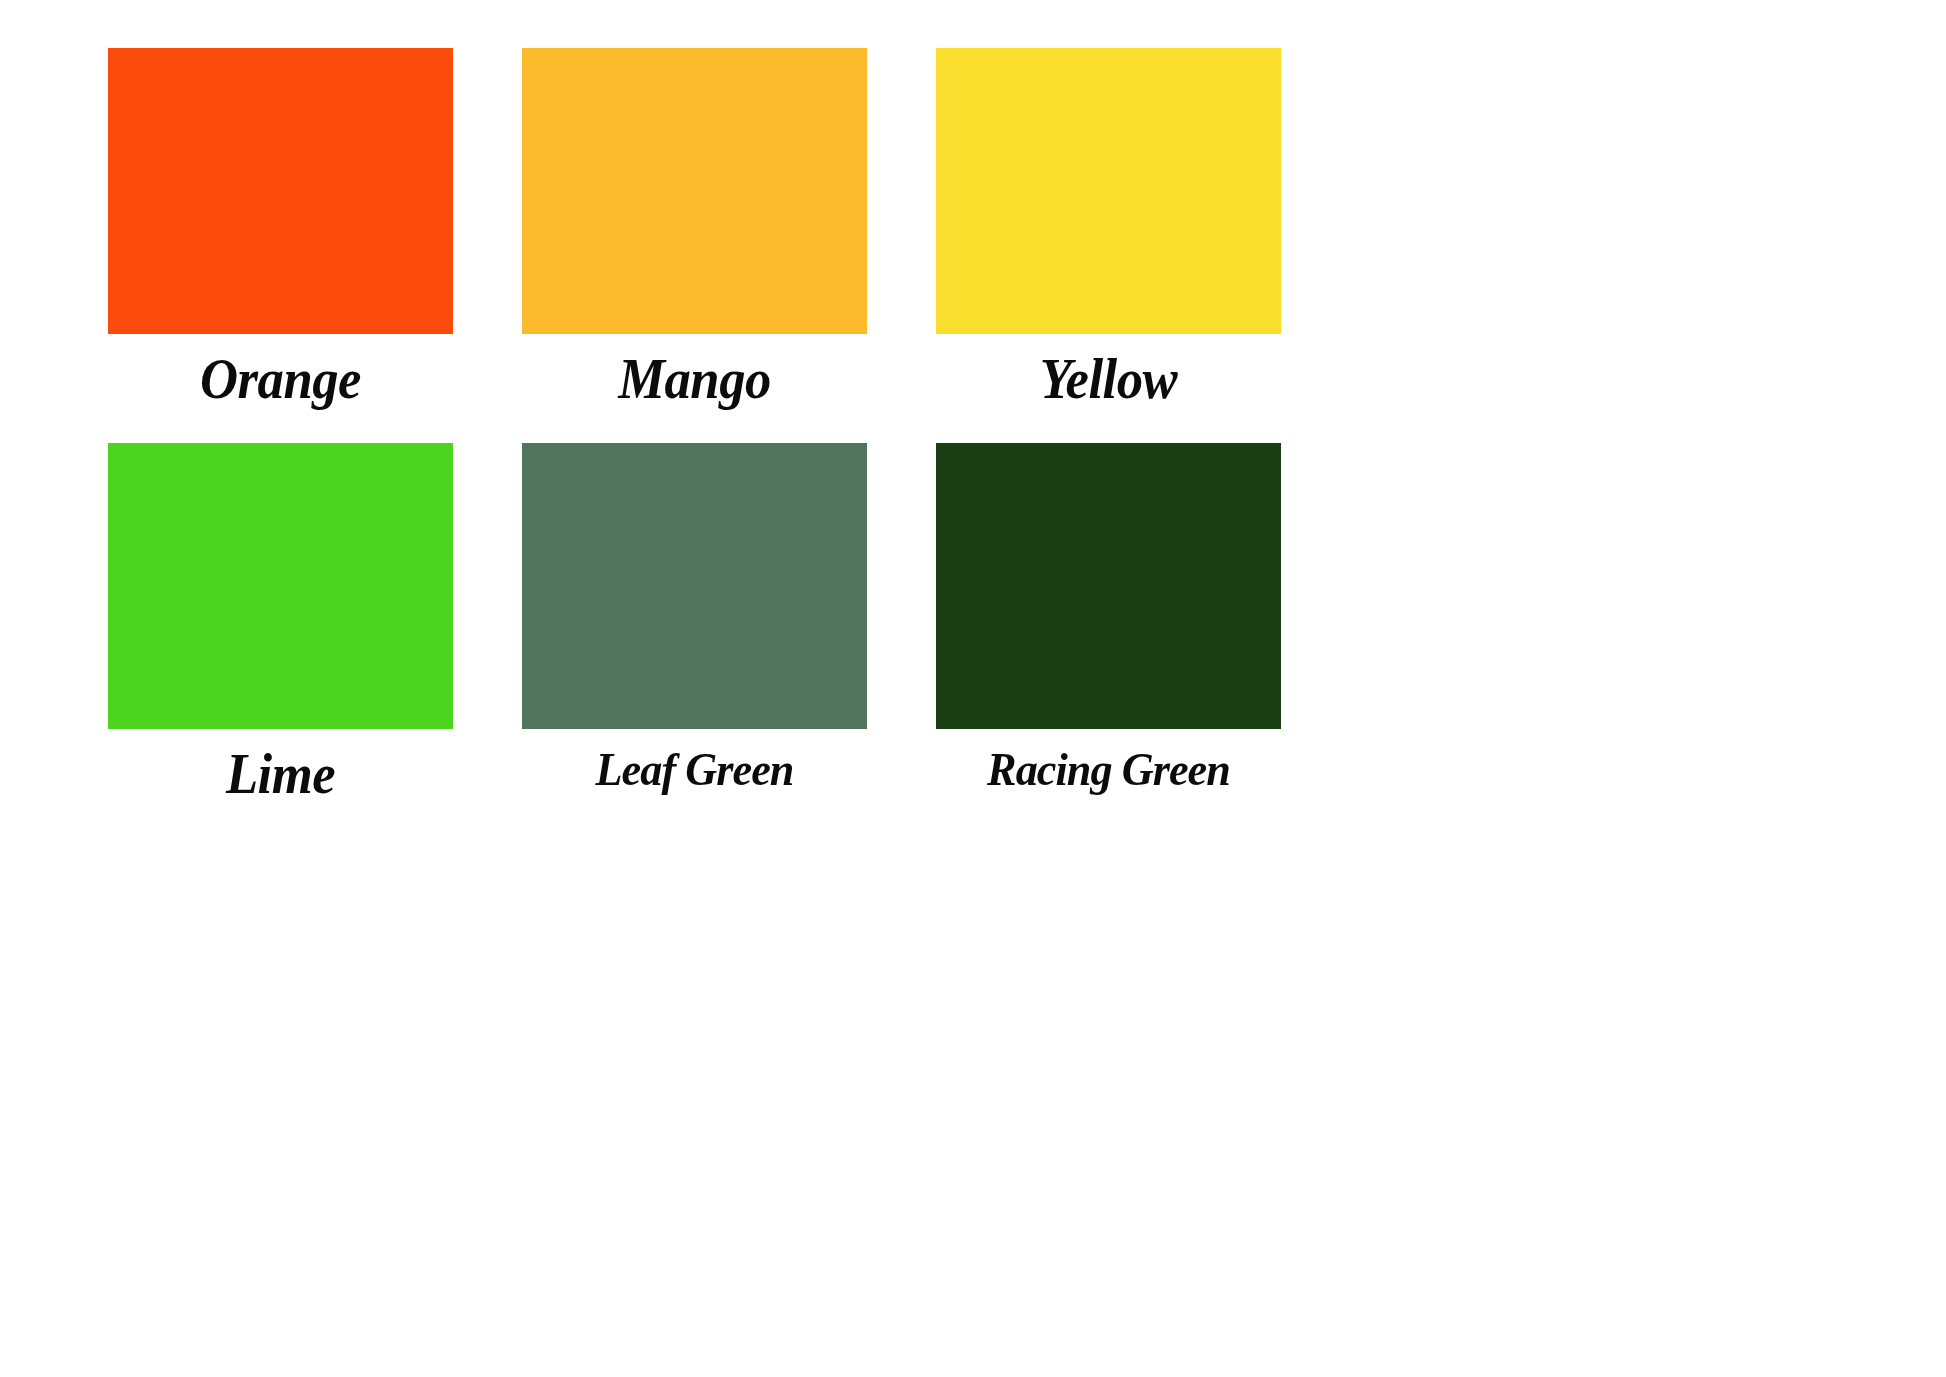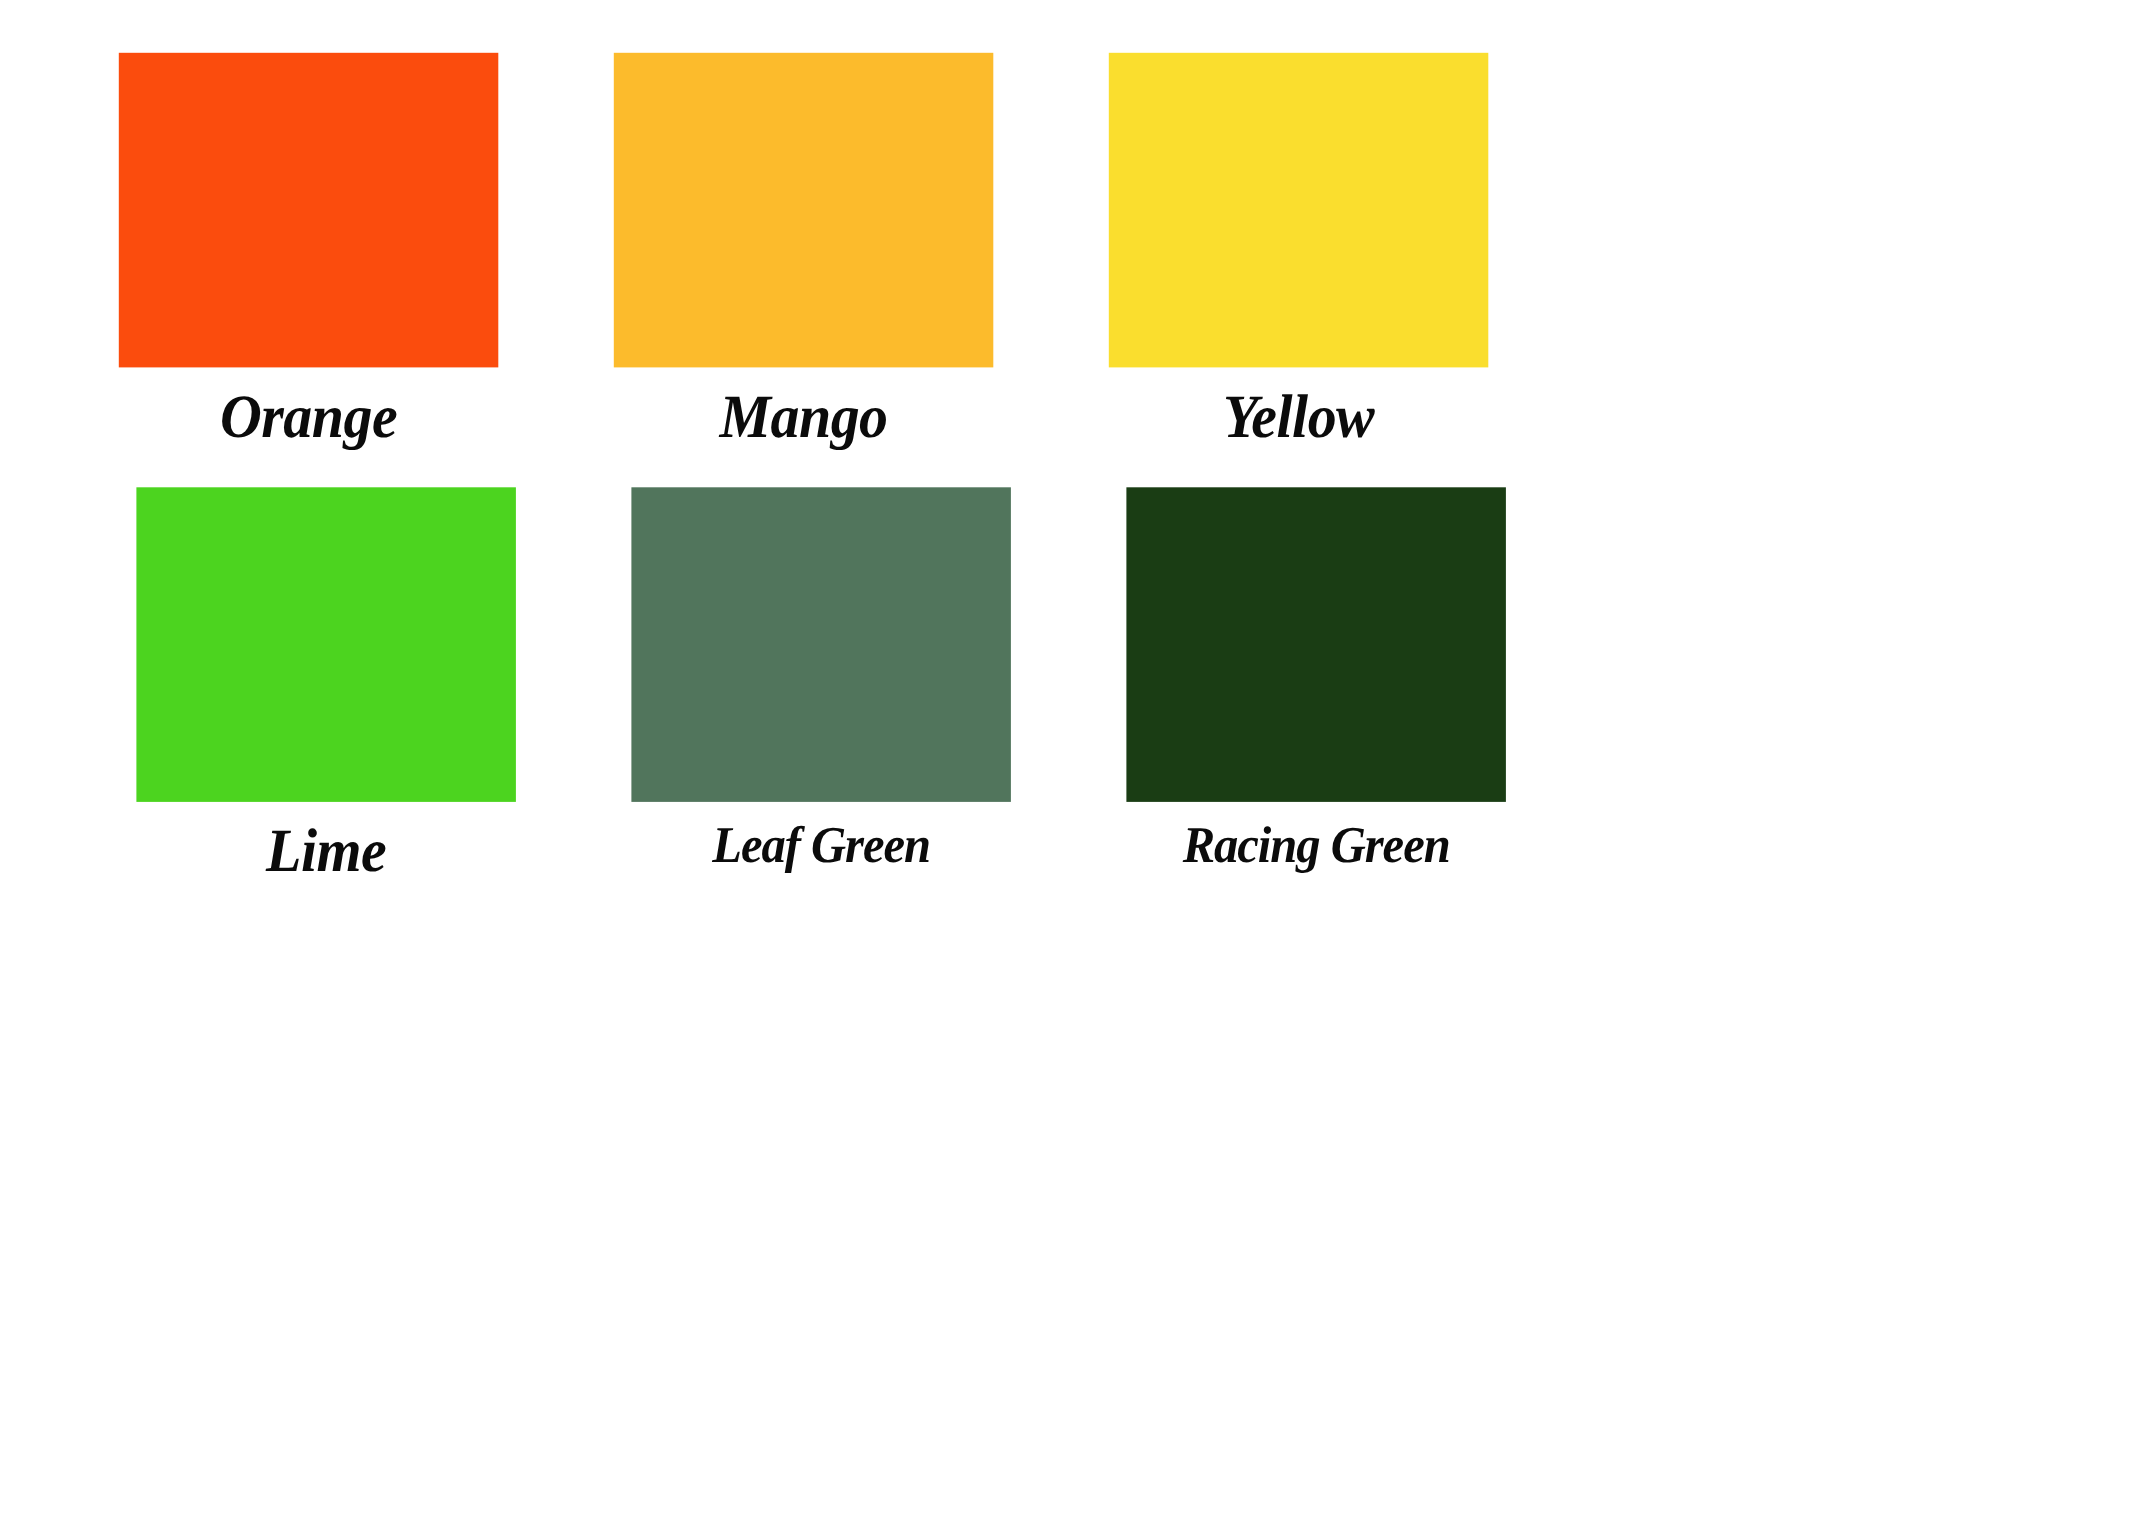--- a/index.html
+++ b/index.html
@@ -23,27 +23,26 @@
     height: 1377px;
     padding: 48px 108px 0 108px;
     background: #ffffff;
     display: flex;
     flex-direction: column;
   }
 
   .swatch-row {
     display: grid;
     grid-template-columns: repeat(4, 345px);
-    column-gap: 105px;
+    column-gap: 69px;
     margin-bottom: 32px;
   }
 
   .swatch-row:last-child {
     margin-bottom: 0;
-    margin-left: 16px;
   }
 
   .swatch-cell {
     display: flex;
     flex-direction: column;
     align-items: center;
     width: 345px;
   }
 
   .swatch-chip {

